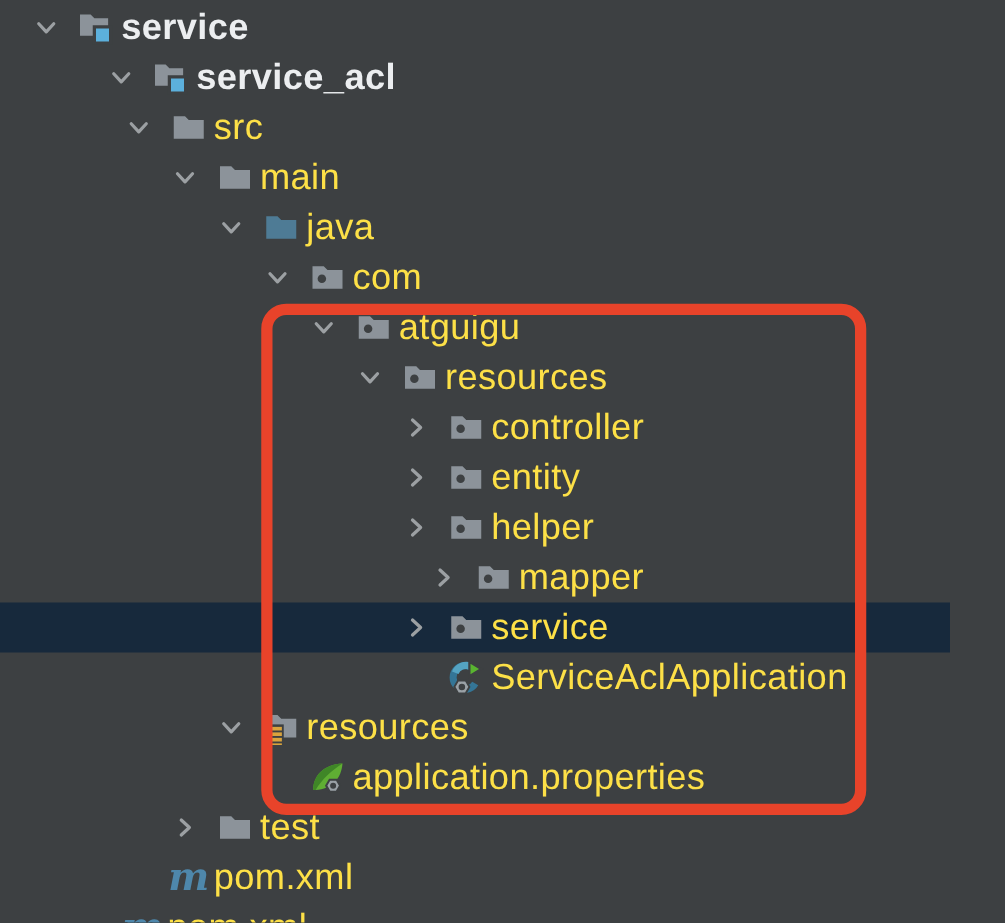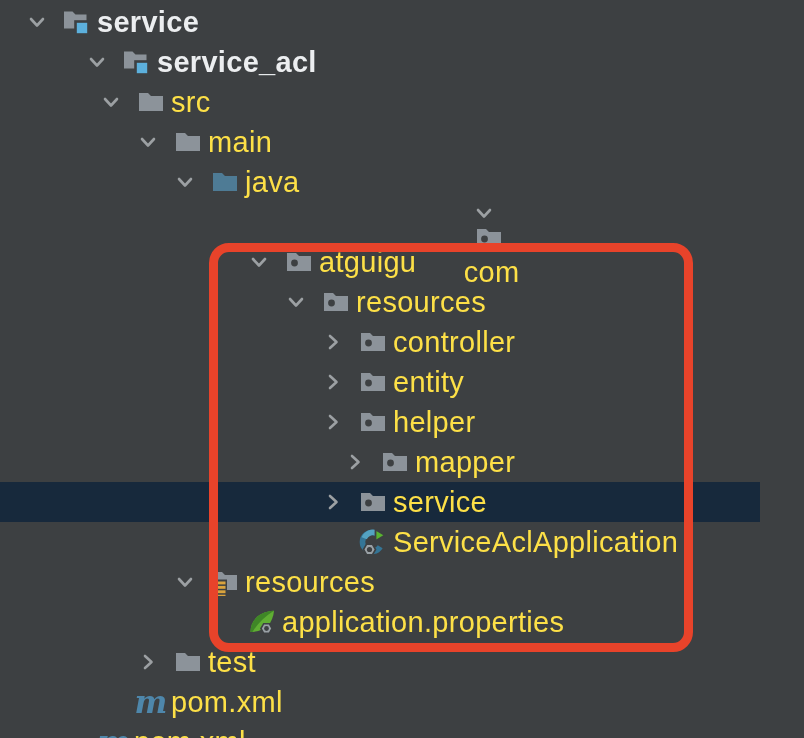--- a/index.html
+++ b/index.html
@@ -142,21 +142,21 @@
             <polyline points="5,8 11,14.5 17,8" fill="none" stroke="#9ca0a3" stroke-width="2.6" stroke-linecap="round" stroke-linejoin="round"></polyline>
           </svg>
         </span>
     <span class="icon">
           <svg width="28" height="28">
             <use href="#sym-source-folder"></use>
           </svg>
         </span>
     <span class="label">java</span>
   </div>
-      <div class="row" style="padding-left: 211px; flex-direction: column;">
+      <div class="row" style="padding-left: 211px;">
     <span class="chevron">
           <svg width="22" height="22" viewBox="0 0 22 22">
             <polyline points="5,8 11,14.5 17,8" fill="none" stroke="#9ca0a3" stroke-width="2.6" stroke-linecap="round" stroke-linejoin="round"></polyline>
           </svg>
         </span>
     <span class="icon">
           <svg width="28" height="28">
             <use href="#sym-package-folder"></use>
           </svg>
         </span>

